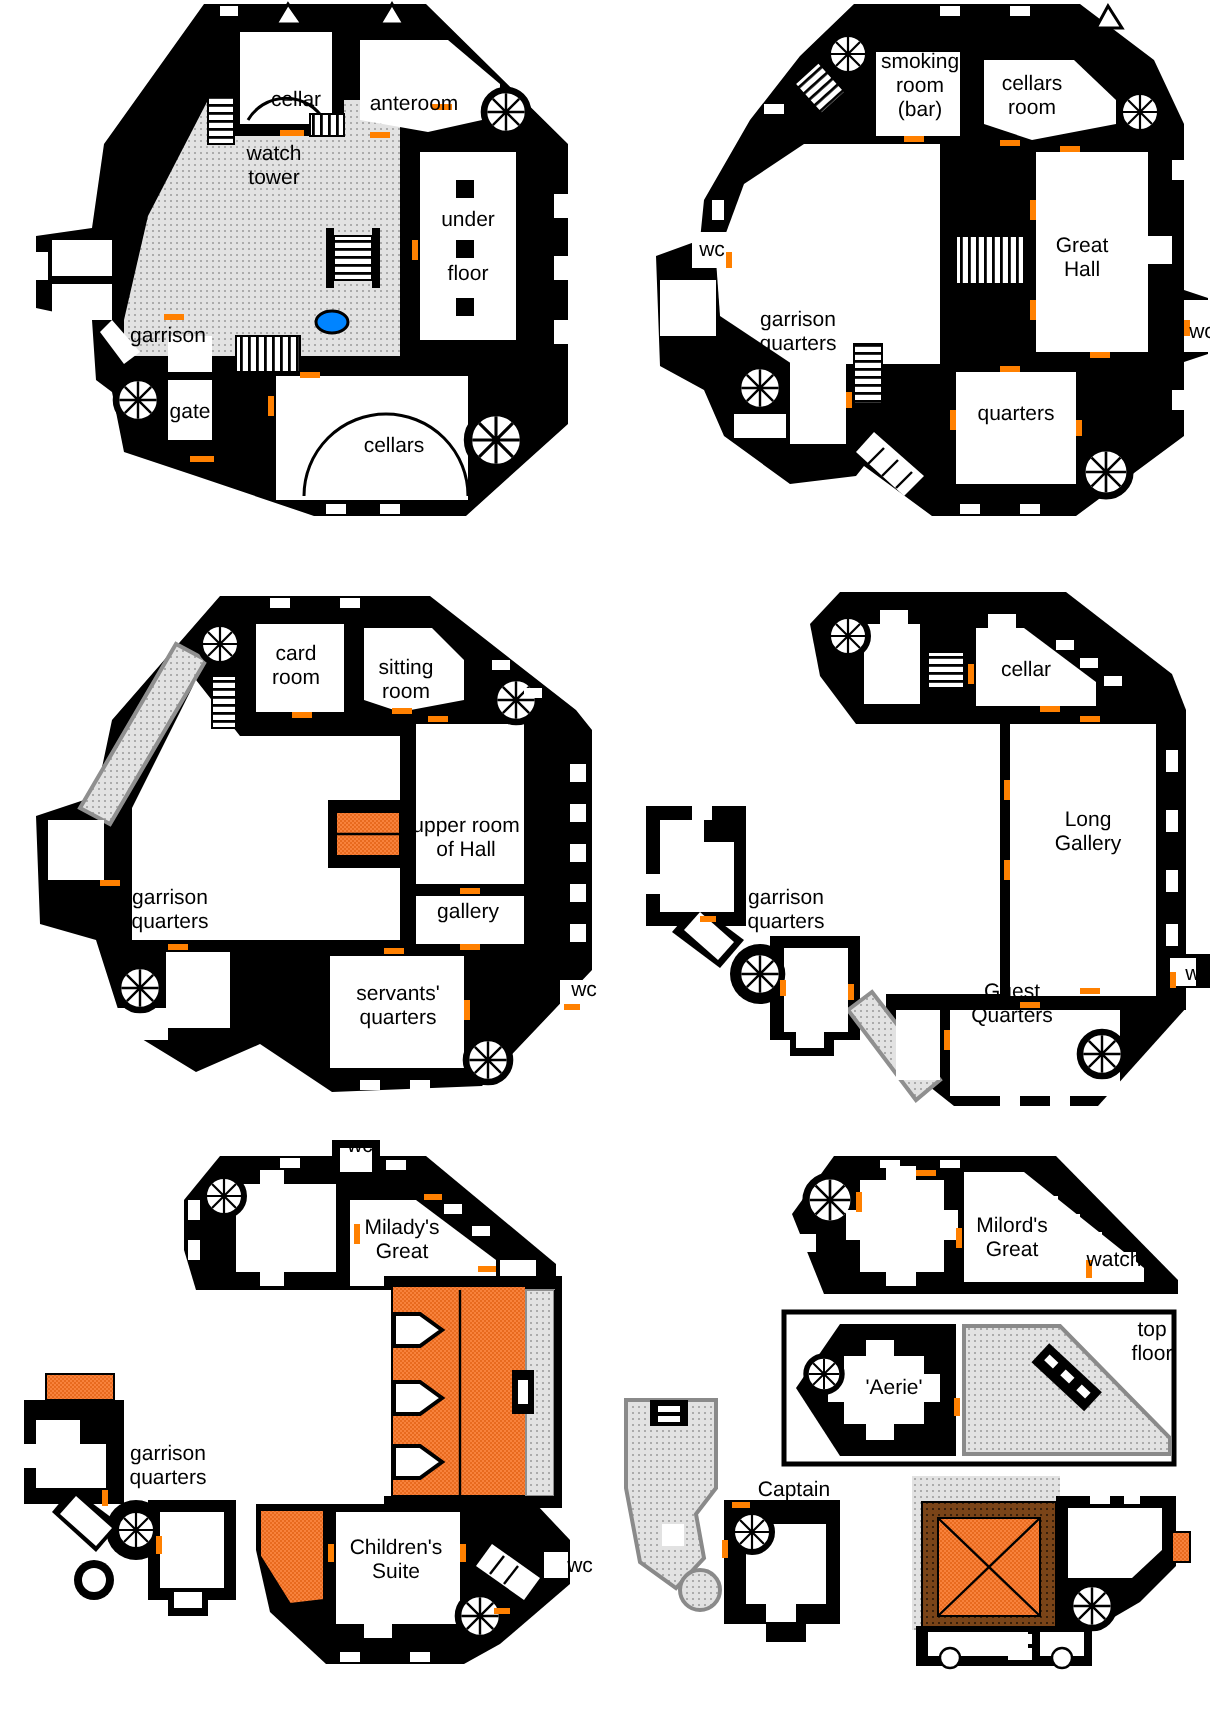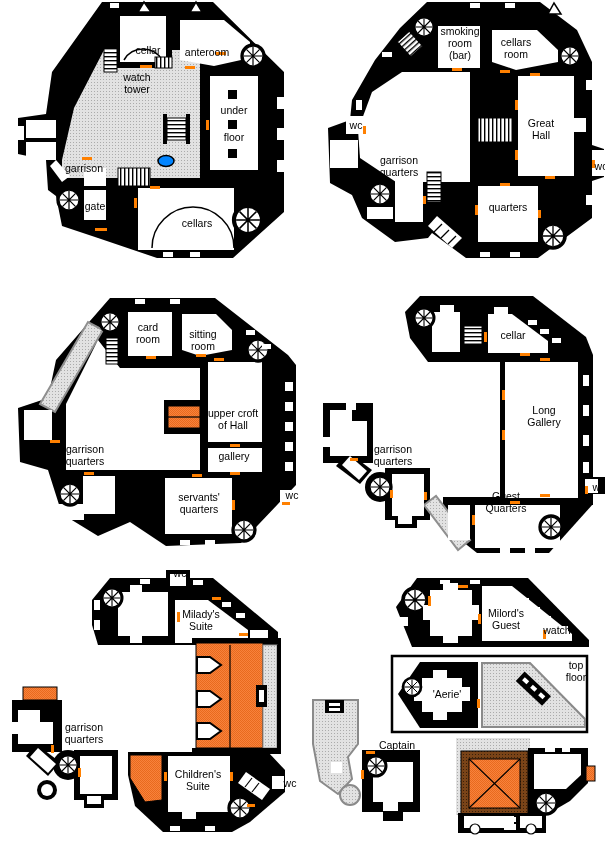--- a/index.html
+++ b/index.html
@@ -428,49 +428,49 @@
   <div class="lbl" style="left:356px;top:119px">wc</div>
   <div class="lbl" style="left:399px;top:154px">garrison
 quarters</div>
   <div class="lbl" style="left:508px;top:201px">quarters</div>
   <div class="lbl" style="left:601px;top:160px">wc</div>
 
   <div class="lbl" style="left:148px;top:321px">card
 room</div>
   <div class="lbl" style="left:203px;top:328px">sitting
 room</div>
-  <div class="lbl" style="left:233px;top:407px">upper croft
+  <div class="lbl" style="left:233px;top:407px">upper room
 of Hall</div>
   <div class="lbl" style="left:85px;top:443px">garrison
 quarters</div>
   <div class="lbl" style="left:234px;top:450px">gallery</div>
   <div class="lbl" style="left:199px;top:491px">servants'
 quarters</div>
   <div class="lbl" style="left:292px;top:489px">wc</div>
 
   <div class="lbl" style="left:513px;top:329px">cellar</div>
   <div class="lbl" style="left:544px;top:404px">Long
 Gallery</div>
   <div class="lbl" style="left:393px;top:443px">garrison
 quarters</div>
   <div class="lbl" style="left:506px;top:490px">Guest
 Quarters</div>
   <div class="lbl" style="left:599px;top:481px">wc</div>
 
   <div class="lbl" style="left:180px;top:567px">wc</div>
   <div class="lbl" style="left:201px;top:608px">Milady's
-Suite</div>
+Great</div>
   <div class="lbl" style="left:84px;top:721px">garrison
 quarters</div>
   <div class="lbl" style="left:198px;top:768px">Children's
 Suite</div>
   <div class="lbl" style="left:290px;top:777px">wc</div>
 
   <div class="lbl" style="left:506px;top:607px">Milord's
-Guest</div>
+Great</div>
   <div class="lbl" style="left:557px;top:624px">watch</div>
   <div class="lbl" style="left:447px;top:688px">'Aerie'</div>
   <div class="lbl" style="left:576px;top:659px">top
 floor</div>
   <div class="lbl" style="left:397px;top:739px">Captain</div>
 </div>
 
 </div>
 
 </body></html>

